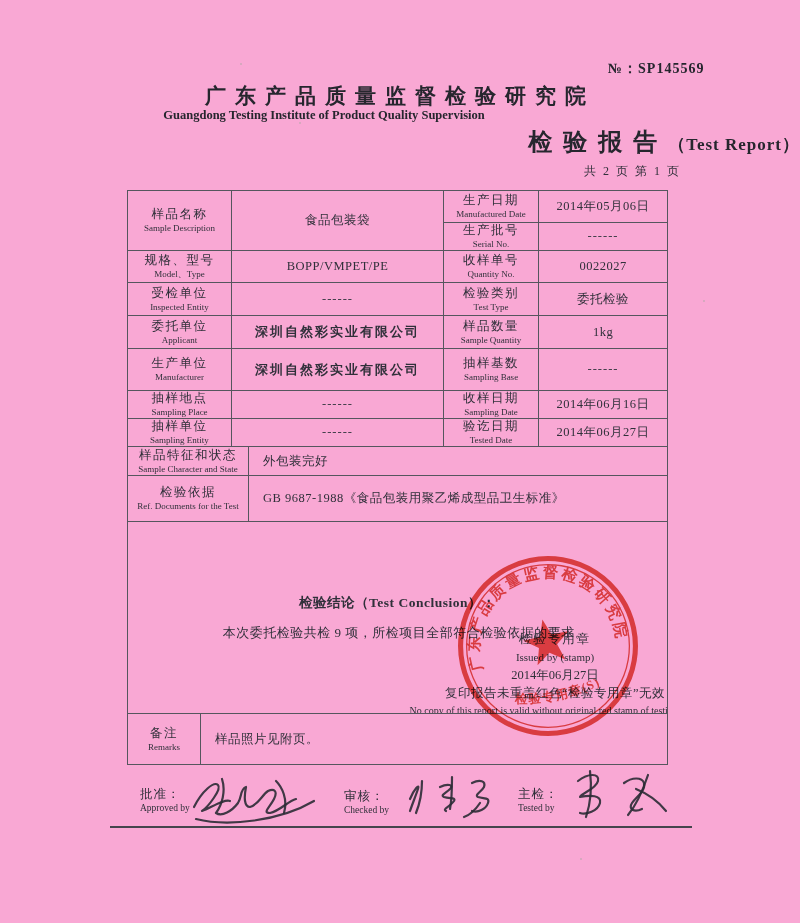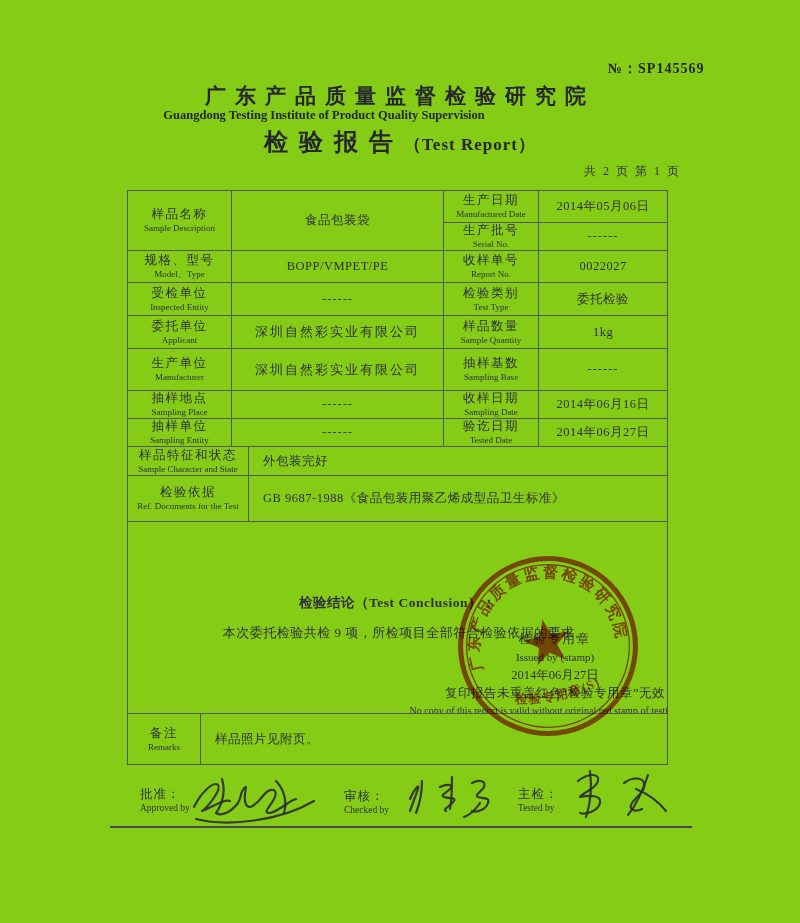--- a/index.html
+++ b/index.html
@@ -1,34 +1,34 @@
 <!DOCTYPE html>
 <html><head>
 <meta charset="utf-8">
 <style>
   html,body{margin:0;padding:0;background:#ffffff;}
   .page{
-    position:relative;width:800px;height:923px;background:#84cc16;overflow:hidden;
+    position:relative;width:800px;height:923px;background:#f9a8d4;overflow:hidden;
     font-family:"Liberation Serif","DejaVu Serif",serif;color:#30303a;
   }
   .abs{position:absolute;}
   .doc-no{left:608px;top:60px;font-size:14px;font-weight:700;letter-spacing:1px;color:#26262e;}
   .org-zh{left:0;top:82px;width:800px;text-align:center;font-size:21px;font-weight:700;letter-spacing:9px;color:#26262e;}
   .org-en{left:0;top:108px;width:648px;text-align:center;font-size:12.5px;font-weight:700;color:#26262e;}
-  .title-row{left:0;top:126px;width:800px;text-align:center;font-weight:700;color:#26262e;}
+  .title-row{left:0;top:126px;width:800px;text-align:right;font-weight:700;color:#26262e;}
   .title-zh{font-size:24px;letter-spacing:11px;}
   .title-en{font-size:17px;letter-spacing:1px;}
   .page-info{left:584px;top:163px;font-size:12px;letter-spacing:2px;}
 
   table.info{position:absolute;left:127px;top:190px;width:540px;border-collapse:collapse;table-layout:fixed;}
   table.info td{border:1px solid #56565e;padding:0;text-align:center;vertical-align:middle;overflow:hidden;}
   .lab .zh{display:block;font-size:12.5px;letter-spacing:1.5px;line-height:15px;}
   .lab .en{display:block;font-size:9px;line-height:11px;margin-top:1px;}
   .val{font-size:12.5px;letter-spacing:.5px;}
-  .val-bold{font-size:13px;font-weight:400;letter-spacing:2px;}
+  .val-bold{font-size:13px;font-weight:700;letter-spacing:2px;}
   .val-left{text-align:left !important;padding-left:14px !important;}
   .dash{letter-spacing:1px;color:#3a3a44;}
 
   td.concl{position:relative;text-align:left;vertical-align:top;padding:34px 10px 0 14px;}
   .concl-h{font-size:13.5px;font-weight:700;letter-spacing:.5px;}
   .concl-b{font-size:13px;margin-top:12px;padding-left:16px;letter-spacing:.5px;}
   .stamp-block{position:absolute;left:262px;top:78px;width:330px;text-align:center;line-height:18px;}
   .stamp-block .l1{font-size:12.5px;letter-spacing:2px;margin-top:30px;}
   .stamp-block .l2{font-size:11px;}
   .stamp-block .l3{font-size:12.5px;}
@@ -90,21 +90,21 @@
       <td class="val dash">------</td>
     </tr>
     <tr style="height:32px">
       <td class="lab" colspan="2">
         <span class="zh">规格、型号</span>
         <span class="en">Model、Type</span>
       </td>
       <td class="val" colspan="2">BOPP/VMPET/PE</td>
       <td class="lab">
         <span class="zh">收样单号</span>
-        <span class="en">Report No.</span>
+        <span class="en">Quantity No.</span>
       </td>
       <td class="val">0022027</td>
     </tr>
     <tr style="height:33px">
       <td class="lab" colspan="2">
         <span class="zh">受检单位</span>
         <span class="en">Inspected Entity</span>
       </td>
       <td class="val dash" colspan="2">------</td>
       <td class="lab">

